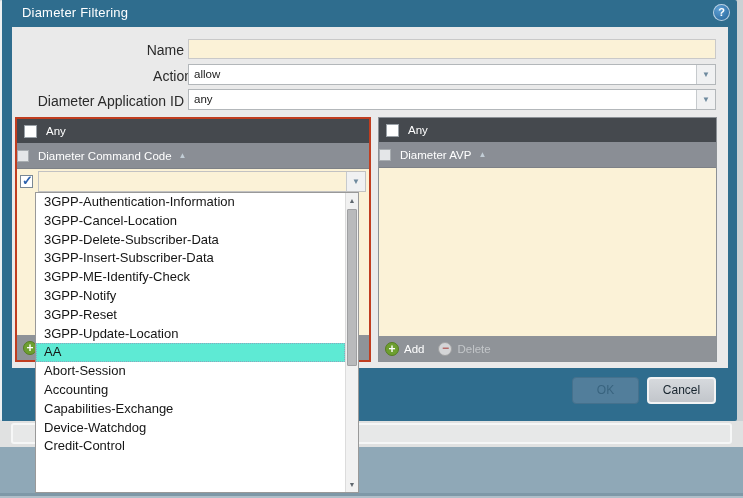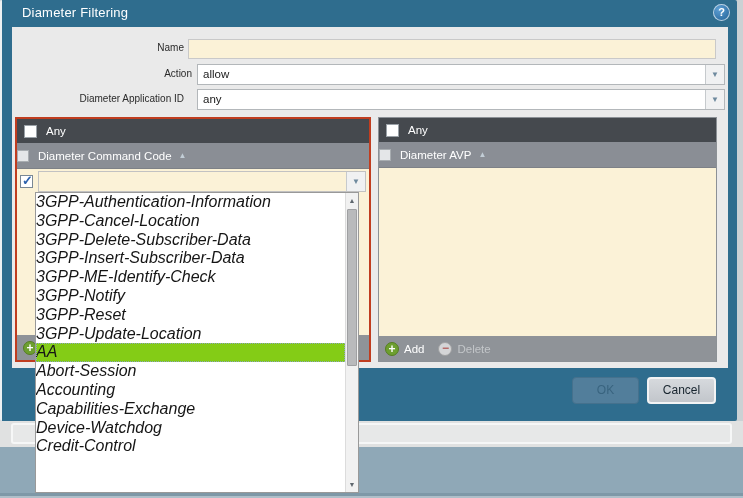--- a/index.html
+++ b/index.html
@@ -29,28 +29,28 @@
   .titlebar { position:absolute; left:0; top:0; width:100%; height:27px;margin-left:8px; }
   .title { position:absolute; left:12px; top:5px; color:#ffffff; font-size:13px; letter-spacing:.2px; }
   .help { position:absolute; left:703px; top:4px; width:17px; height:17px; border-radius:50%;
     background: radial-gradient(circle at 35% 30%, #5d9fd4, #1f5e92);
     box-shadow: 0 0 0 1px #b9d0e0 inset;
     color:#fff; font-size:11px; font-weight:bold; text-align:center; line-height:17px; }
 
   .content { position:absolute; left:10px; top:27px; width:716px; height:341px; background:#eaeaea; }
 
   
-  .flabel { position:absolute; width:172px; text-align:right; font-size:10px; color:#2a2a2a; }
+  .flabel { position:absolute; width:172px; text-align:right; font-size:14px; color:#2a2a2a; }
   .name-label  { left:0; top:15px; }
   .action-label{ left:0; top:41px;margin-left:8px; }
   .appid-label { left:0; top:66px; }
   .name-input { position:absolute; left:176px; top:12px; width:528px; height:20px;
     background:#fbf2d7; border:1px solid #c9c9c9; font-family:"Liberation Sans",sans-serif; font-size:11.5px; padding:0 4px; }
   .select { position:absolute; left:176px; top:0; width:528px; height:21px; background:#fff;
-    border:1px solid #b3b7ba; font-size:11.5px; color:#1a1a1a; line-height:19px; padding-left:5px;margin-left:9px; }
+    border:1px solid #b3b7ba; font-size:11.5px; color:#1a1a1a; line-height:19px; padding-left:5px; }
   .sel-action { top:37px; }
   .sel-appid  { top:62px; }
   .sel-arrow { position:absolute; right:0; top:0; width:19px; height:19px; background:#f0f1f2;
     border-left:1px solid #c6cacd; color:#6e8a9e; font-size:8px; text-align:center; line-height:19px; }
 
   
   .panel { position:absolute; top:90px; height:245px; display:flex; flex-direction:column; background:#fbf2d7; }
   .panel-left  { left:3px;  width:356px; border:2px solid #c03d1f; }
   .panel-right { left:366px; width:339px; border:1px solid #8c9196; }
   .row-any { height:24px; background:#45494e; display:flex; align-items:center; padding-left:7px; flex:0 0 auto; }
@@ -81,22 +81,22 @@
   .m-ok { position:absolute; left:570px; top:377px; width:67px; height:27px; background:#527e9b;
     border:1px solid #45718d; border-radius:4px; color:#39647f; font-size:12px; text-align:center; line-height:25px; }
   .m-cancel { position:absolute; left:645px; top:377px; width:69px; height:27px;
     background:linear-gradient(#d6d9dd,#c2c6cb); border:2px solid #f2f3f4; border-radius:4px;
     color:#17242e; font-size:12px; text-align:center; line-height:23px; }
 
   
   .dropdown { position:absolute; left:35px; top:192px; width:324px; height:301px; background:#fff;
     border:1px solid #999; z-index:30; }
   .dd-items { position:absolute; left:0; top:0; right:13px; bottom:0; overflow:hidden; }
-  .dd-item { height:18.8px; line-height:18.8px; font-size:16px; color:#151515; white-space:nowrap;font-style:italic; }
-  .dd-item.selected { background:#84cc16; outline:1px dotted #8aa5bd; outline-offset:-1px; }
+  .dd-item { height:18.8px; line-height:18.8px; padding-left:8px; font-size:13px; color:#151515; white-space:nowrap; }
+  .dd-item.selected { background:#5eead4; outline:1px dotted #8aa5bd; outline-offset:-1px; }
   .scrollbar { position:absolute; right:0; top:0; bottom:0; width:13px; background:#f1f1f1; border-left:1px solid #dcdcdc; }
   .sc-up, .sc-down { position:absolute; left:0; width:12px; height:13px; color:#5f676e; font-size:7px;
     text-align:center; line-height:13px; }
   .sc-up { top:1px; } .sc-down { bottom:1px; }
   .sc-thumb { position:absolute; left:1px; top:16px; width:10px; height:157px; background:#b9babc;
     border:1px solid #9fa0a2; border-radius:1px; }
 </style>
 </head>
 <body>
 

